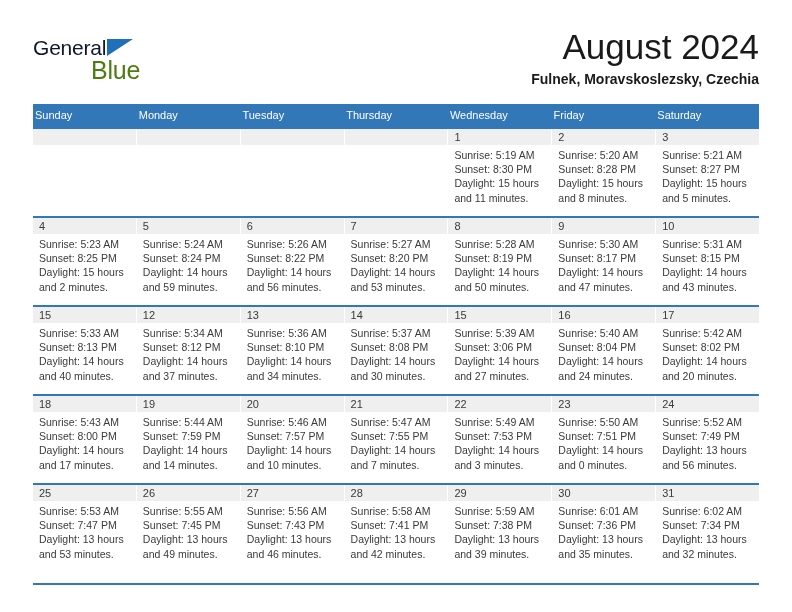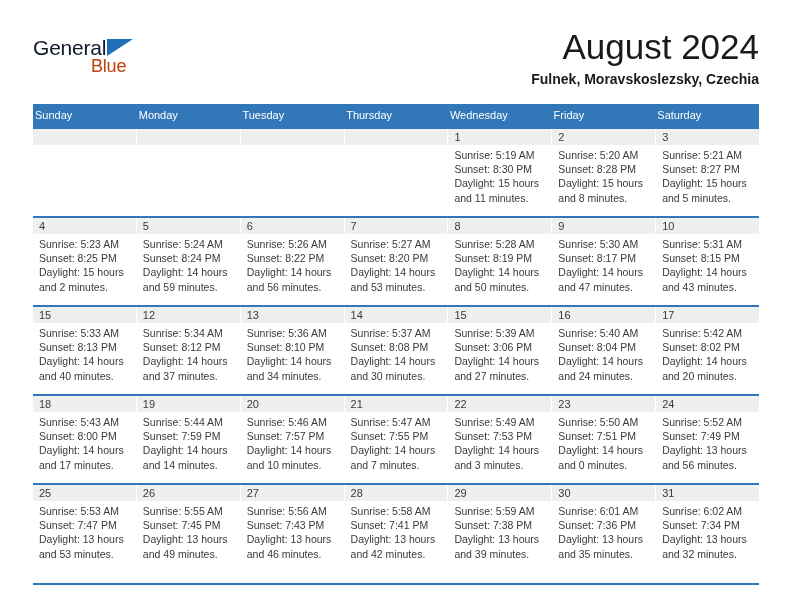--- a/index.html
+++ b/index.html
@@ -51,23 +51,23 @@
     top: 3px;
     width: 0;
     height: 0;
     border-left: 26px solid #1f70b8;
     border-bottom: 17px solid transparent;
   }
   .logo-blue {
     position: absolute;
     left: 58px;
     top: 20px;
-    font-size: 18px;
+    font-size: 25px;
     letter-spacing: -0.2px;
-    color: #c2410c;
+    color: #4d7c0f;
     font-family: "Liberation Sans", sans-serif;
   }
 
   .title-block {
     position: absolute;
     right: 33px;
     top: 30px;
     text-align: right;
   }
   .cal-title {

